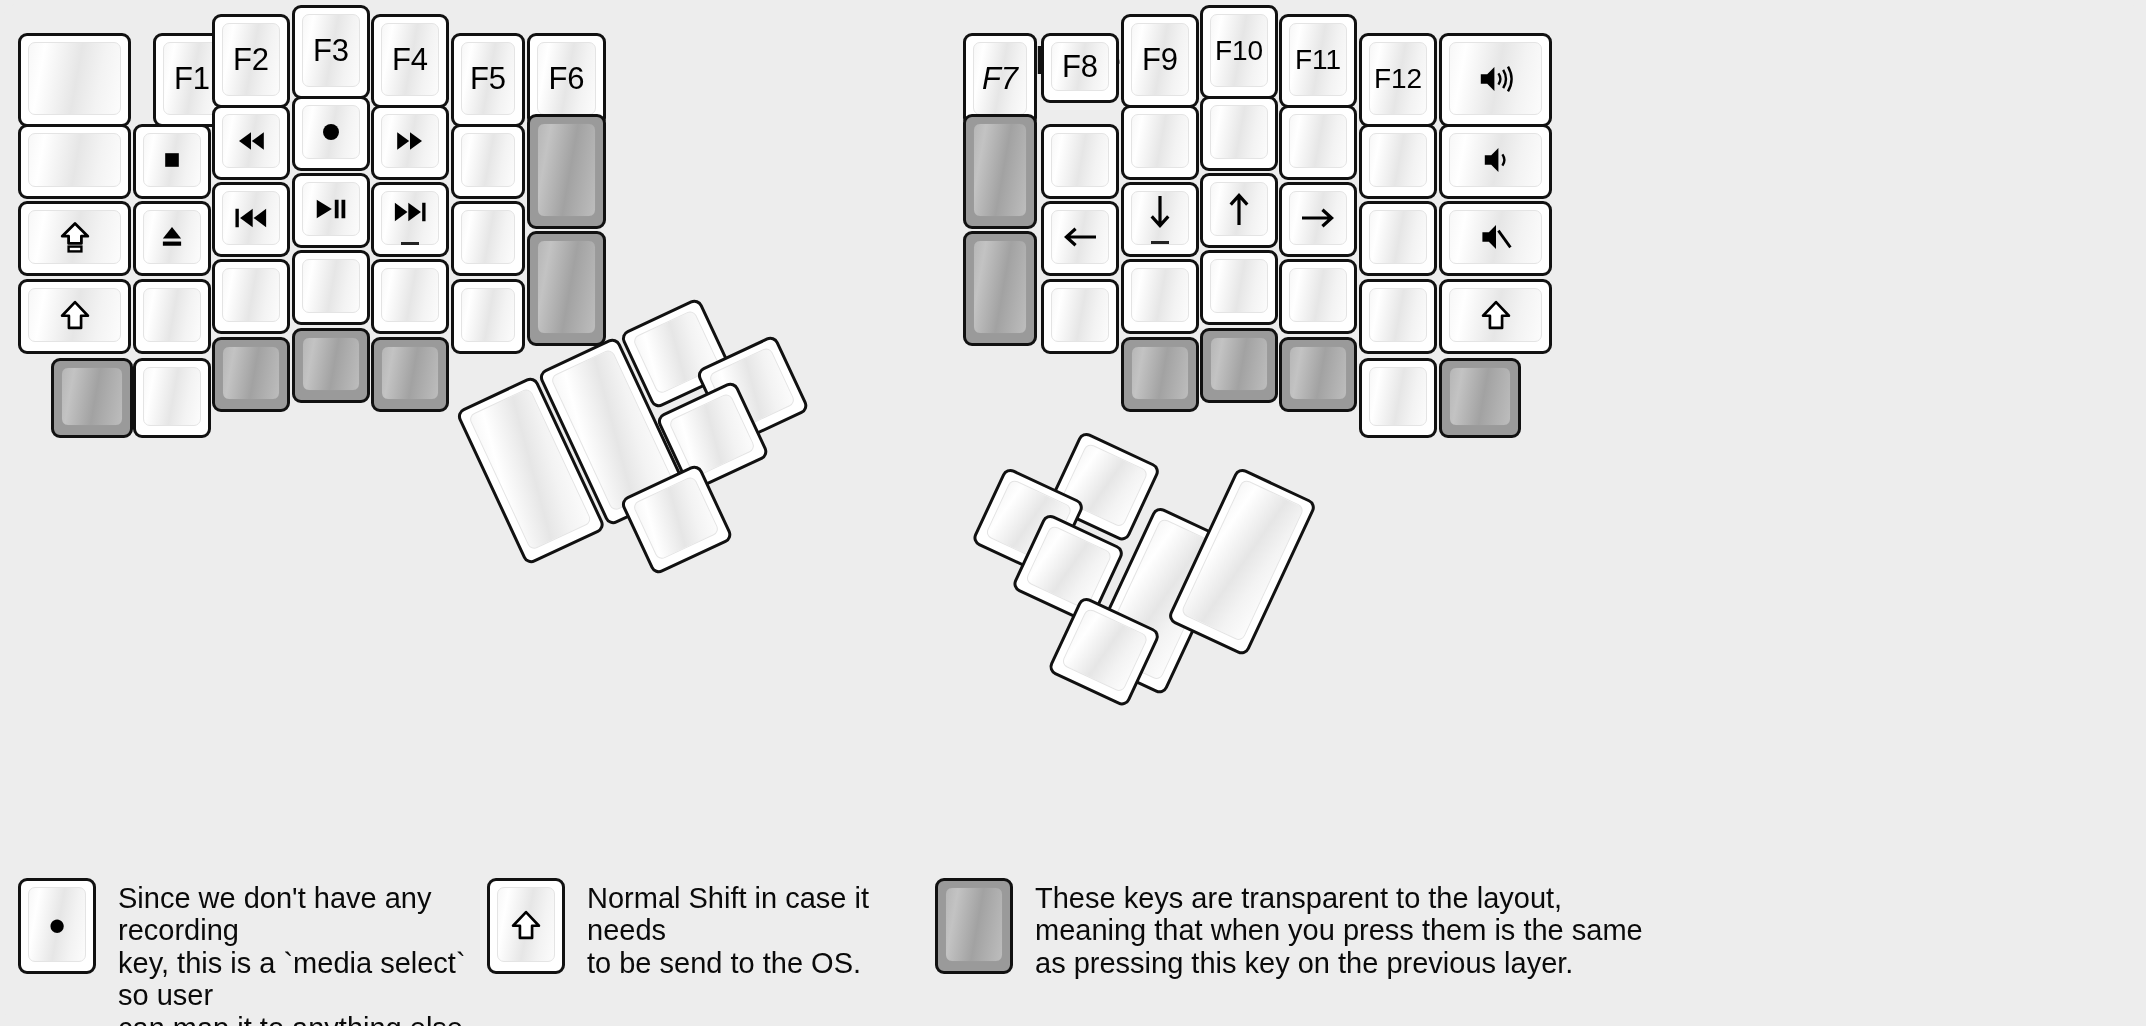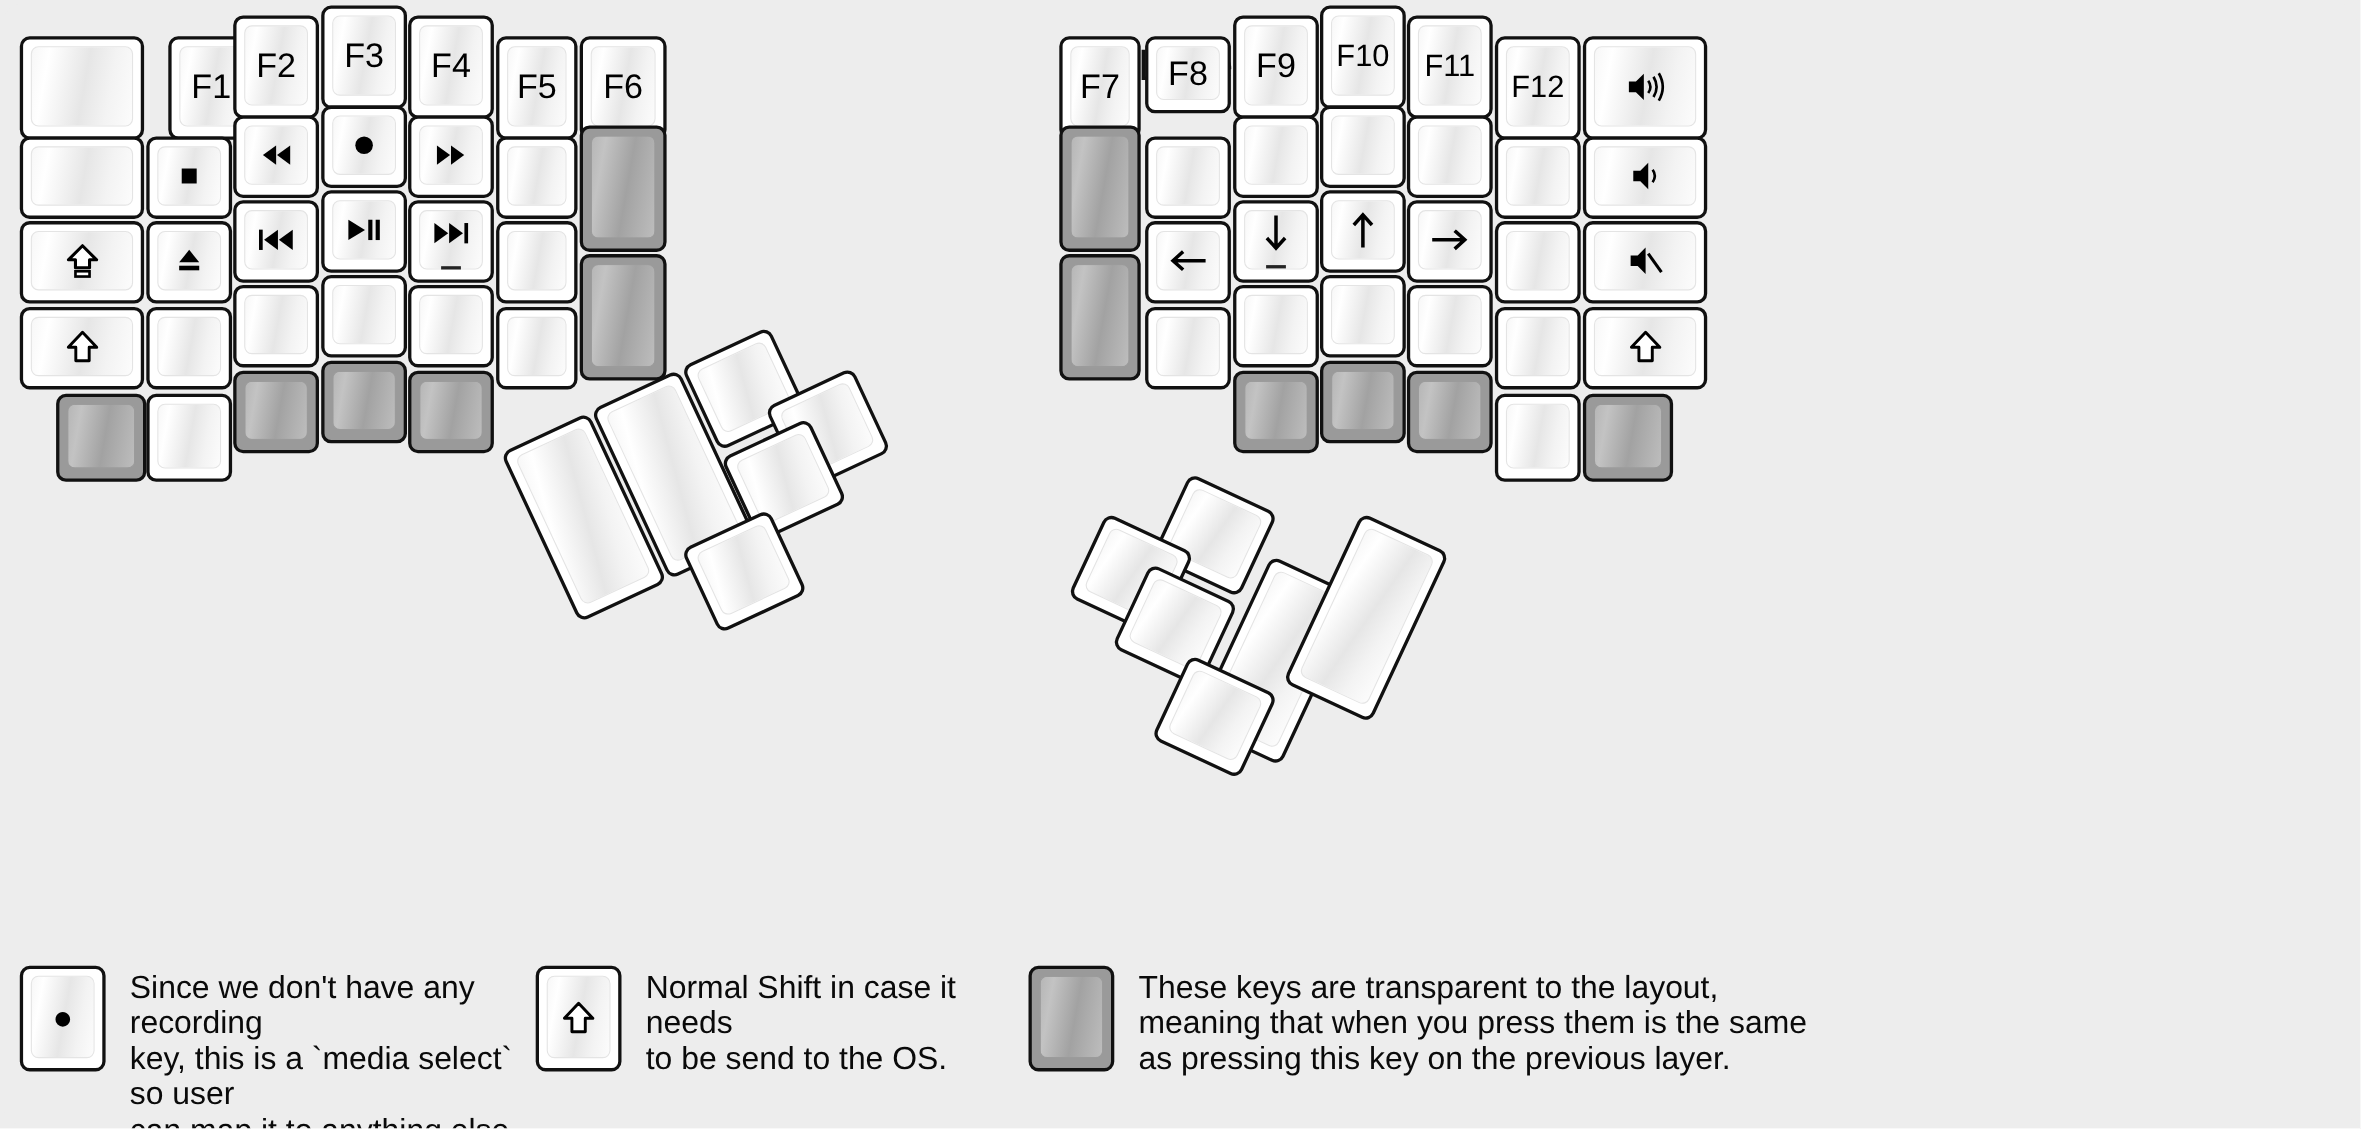--- a/index.html
+++ b/index.html
@@ -309,21 +309,21 @@
       <div class="key trans" style="left: 527px; top: 114px; width: 79px; height: 115px;">
         <div class="cap">
           <span class="glyph"></span>
         </div>
       </div>
       <div class="key trans" style="left: 527px; top: 231px; width: 79px; height: 115px;">
         <div class="cap">
           <span class="glyph"></span>
         </div>
       </div>
-      <div class="key" style="left: 963px; top: 33px; width: 74px; height: 94px;">
+      <div class="key" style="left: 963px; top: 33px; width: 74px; height: 94px; font-style: italic;">
         <div class="cap">
           <span class="glyph">F7</span>
         </div>
       </div>
       <div class="key trans" style="left: 963px; top: 114px; width: 74px; height: 115px;">
         <div class="cap">
           <span class="glyph"></span>
         </div>
       </div>
       <div class="key trans" style="left: 963px; top: 231px; width: 74px; height: 115px;">

